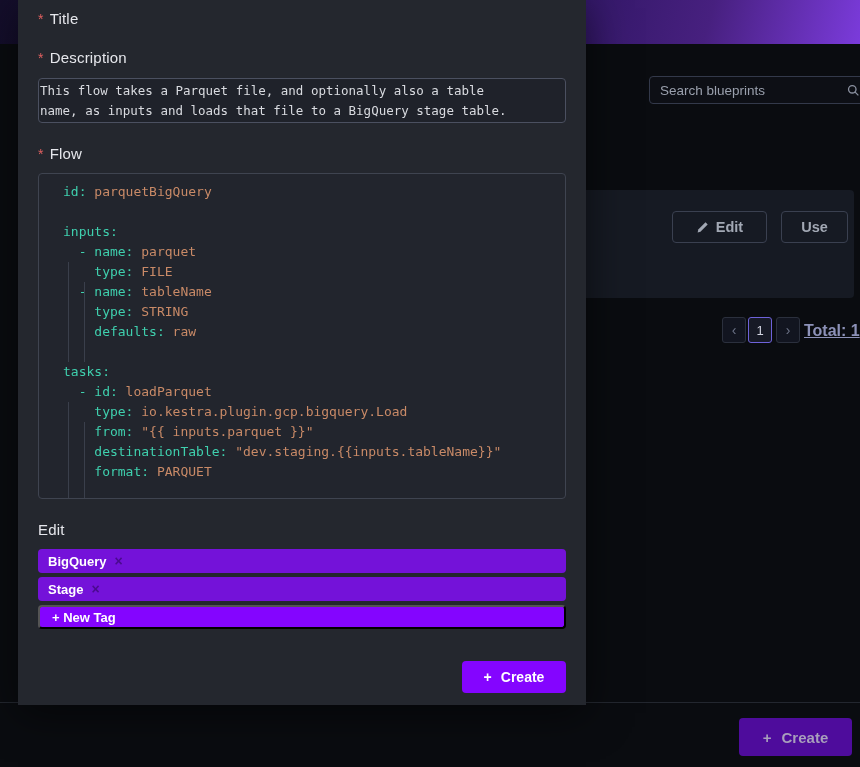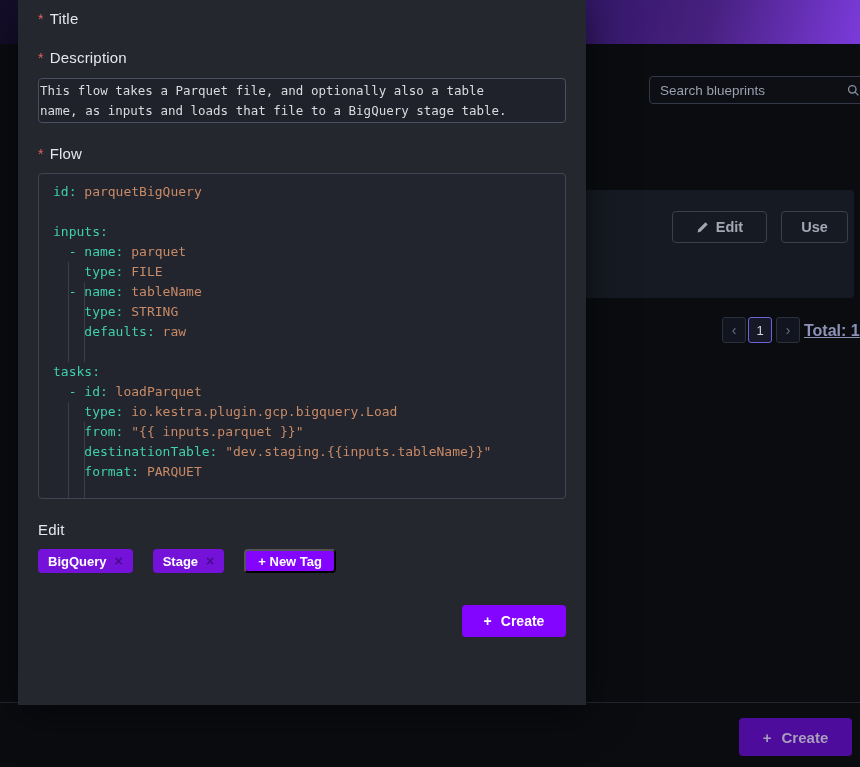--- a/index.html
+++ b/index.html
@@ -78,35 +78,35 @@
     margin-top:12px; width:100%; height:45px; background:#1f222a;
     border:1px solid #4b5060; border-radius:4px; color:#d9dbe0;
     font-family:"DejaVu Sans Mono",monospace; font-size:12.5px; line-height:20px;
     padding:2px 1px; resize:none; outline:none; overflow:hidden; display:block;
     white-space:pre; 
   }
   .mt-label { margin-top:22px; }
   .code-block {
     position:relative; margin-top:11px; width:100%; height:326px;
     background:#22252d; border:1px solid #3f4450; border-radius:4px;
-    overflow:hidden; padding:8px 0 0 14px; cursor:text;
+    overflow:hidden; padding:8px 0 0 24px; cursor:text;
   }
   .code-line {
     height:20px; white-space:pre; font-family:"DejaVu Sans Mono",monospace;
     font-size:13px; line-height:20px; color:#d4d6dd;
   }
   .code-line .k { color:#3fd0ae; }
   .code-line .v { color:#c98a67; }
   .code-line .p { color:#8a8f9c; }
   .guide { position:absolute; width:1px; background:#3a3f4b; }
   .g1 { left:29px; top:88px;  height:100px; }
   .g2 { left:45px; top:108px; height:80px;  }
   .g3 { left:29px; top:228px; height:100px; }
   .g4 { left:45px; top:248px; height:80px;  }
-  .tags-row { margin-top:11px; display:flex; gap:20px; }
+  .tags-row { margin-top:11px; display:flex; gap:4px;flex-direction:column; }
   .tag-pill {
     height:24px; background:#7412d9; border-radius:4px; color:#fff;
     font-size:13px; font-weight:bold; display:flex; align-items:center;
     gap:8px; padding:0 10px; cursor:pointer;
   }
   .tag-pill .tag-x { color:#4a0a8f; font-weight:bold; font-size:14px; cursor:pointer; }
   .new-tag { background:#8405ff; padding:0 12px; }
   .create-row { margin-top:32px; display:flex; justify-content:flex-end; }
   .modal-create {
     width:104px; height:32px; background:#8405ff; border:none; border-radius:4px;

